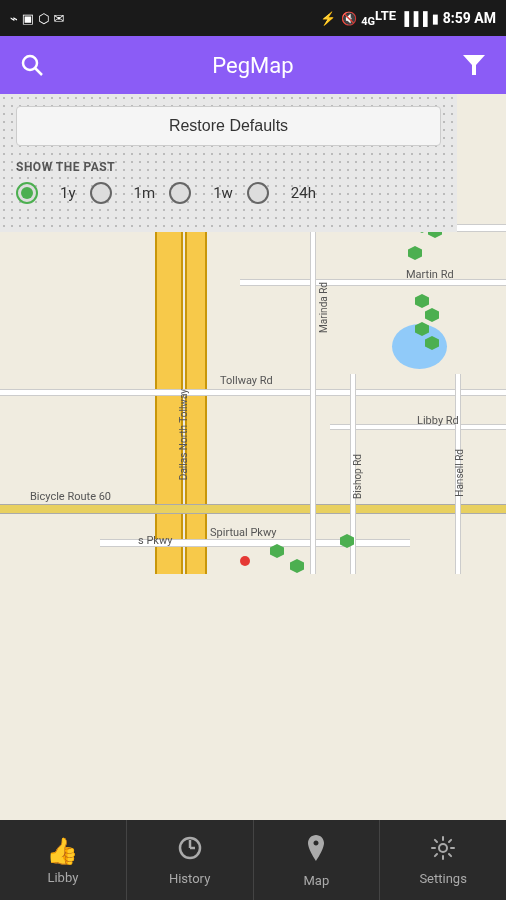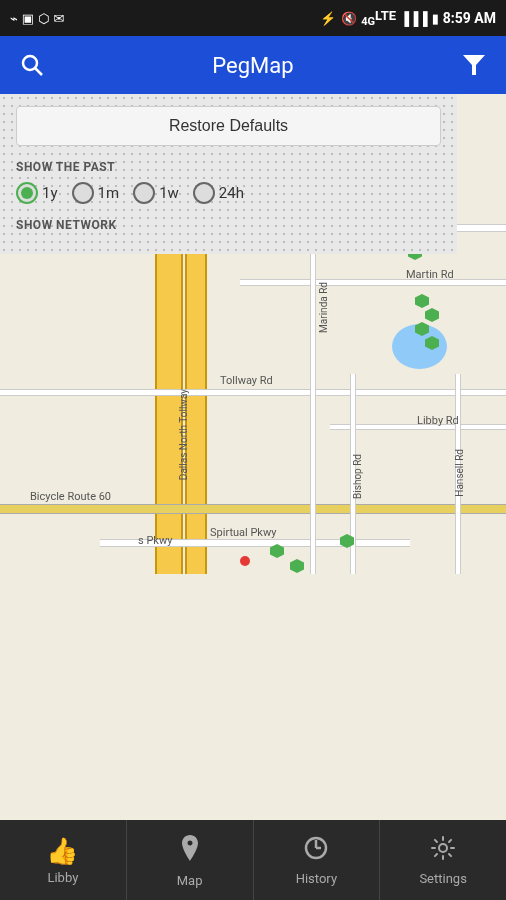--- a/index.html
+++ b/index.html
@@ -36,21 +36,21 @@
     .status-time {
       color: #fff;
       font-size: 14px;
       font-weight: bold;
     }
 
     
     #top-bar {
       width: 506px;
       height: 58px;
-      background: #1d4ed8;
+      background: #8b5cf6;
       display: flex;
       align-items: center;
       justify-content: space-between;
       padding: 0 12px;
       position: relative;
       z-index: 100;
     }
     #top-bar .search-btn {
       width: 40px;
       height: 40px;
@@ -107,21 +107,21 @@
 
     .radio-group {
       display: flex;
       align-items: center;
       gap: 14px;
       margin-bottom: 14px;
     }
     .radio-item {
       display: flex;
       align-items: center;
-      gap: 4px;
+      gap: 22px;
       cursor: pointer;
     }
     .radio-outer {
       width: 22px;
       height: 22px;
       border-radius: 50%;
       border: 2px solid #666;
       display: flex;
       align-items: center;
       justify-content: center;
@@ -370,49 +370,48 @@
     <div class="radio-item">
       <div class="radio-outer"></div>
       <span class="radio-label">1w</span>
     </div>
     <div class="radio-item">
       <div class="radio-outer"></div>
       <span class="radio-label">24h</span>
     </div>
   </div>
 
-  <div class="section-label">SHOW NETWORK</div>
 
 </div>
 
 <div id="bottom-nav">
   <div class="nav-item">
     <span class="nav-icon">👍</span>
     <span class="nav-label">Libby</span>
-  </div>
-  <div class="nav-item">
-    <span class="nav-icon">
-      <svg width="26" height="30" viewBox="0 0 26 30" fill="none">
-        <path d="M13 2C8.58 2 5 5.58 5 10c0 6.25 8 18 8 18s8-11.75 8-18c0-4.42-3.58-8-8-8zm0 10.5c-1.38 0-2.5-1.12-2.5-2.5s1.12-2.5 2.5-2.5 2.5 1.12 2.5 2.5-1.12 2.5-2.5 2.5z" fill="#aaa"></path>
-      </svg>
-    </span>
-    <span class="nav-label">Map</span>
   </div>
   <div class="nav-item">
     <span class="nav-icon">
       <svg width="26" height="26" viewBox="0 0 26 26" fill="none">
         <circle cx="13" cy="13" r="10" stroke="#aaa" stroke-width="2.5" fill="none"></circle>
         <line x1="13" y1="5" x2="13" y2="13" stroke="#aaa" stroke-width="2.5"></line>
         <line x1="13" y1="13" x2="18" y2="13" stroke="#aaa" stroke-width="2.5"></line>
       </svg>
     </span>
     <span class="nav-label">History</span>
   </div>
   <div class="nav-item">
     <span class="nav-icon">
+      <svg width="26" height="30" viewBox="0 0 26 30" fill="none">
+        <path d="M13 2C8.58 2 5 5.58 5 10c0 6.25 8 18 8 18s8-11.75 8-18c0-4.42-3.58-8-8-8zm0 10.5c-1.38 0-2.5-1.12-2.5-2.5s1.12-2.5 2.5-2.5 2.5 1.12 2.5 2.5-1.12 2.5-2.5 2.5z" fill="#aaa"></path>
+      </svg>
+    </span>
+    <span class="nav-label">Map</span>
+  </div>
+  <div class="nav-item">
+    <span class="nav-icon">
       <svg width="26" height="26" viewBox="0 0 26 26" fill="none">
         <circle cx="13" cy="13" r="4" stroke="#aaa" stroke-width="2" fill="none"></circle>
         <path d="M13 2v3M13 21v3M2 13h3M21 13h3M4.9 4.9l2.1 2.1M19 19l2.1 2.1M4.9 21.1l2.1-2.1M19 7l2.1-2.1" stroke="#aaa" stroke-width="2" stroke-linecap="round"></path>
       </svg>
     </span>
     <span class="nav-label">Settings</span>
   </div>
 </div>
 
 </body></html>

